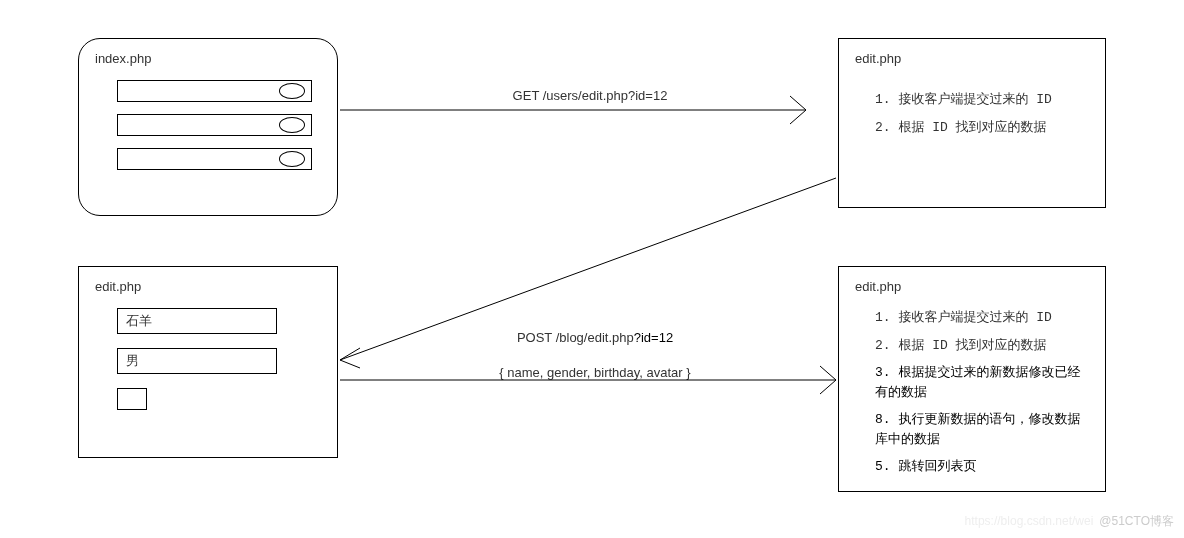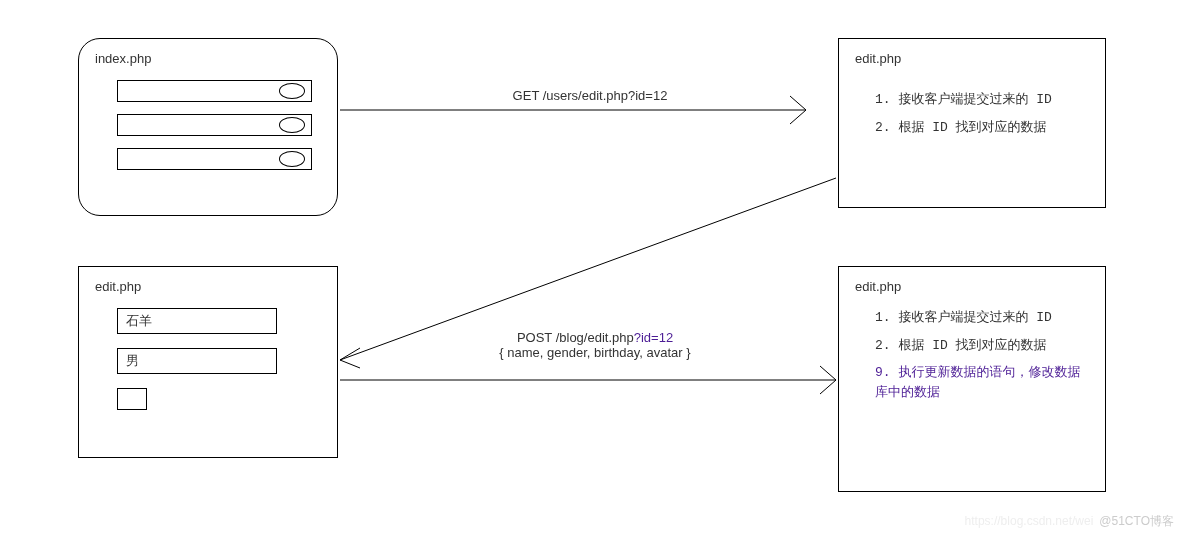--- a/index.html
+++ b/index.html
@@ -63,21 +63,21 @@
     }
     .steps {
       list-style: none;
       padding: 0;
     }
     .steps li {
       margin-bottom: 8px;
       line-height: 1.5;
       font-family: Liberation Mono, monospace;
     }
-    .red { color: #4c1d95; }
+    .red { color: #000000; }
     .arrow-label {
       position: absolute;
       text-align: center;
     }
     svg.arrows {
       position: absolute;
       top: 0;
       left: 0;
       width: 1184px;
       height: 538px;
@@ -128,33 +128,35 @@
       <span>男</span>
     </div>
   <div class="small-box"></div>
 </div>
 
 <div class="box" style="left:838px; top:266px; width:268px; height:226px;">
   <div class="box-title">edit.php</div>
   <ol class="steps" style="padding-left:20px;">
     <li>1. 接收客户端提交过来的 ID</li>
     <li>2. 根据 ID 找到对应的数据</li>
-    <li class="red">9. 执行更新数据的语句，修改数据库中的数据</li>
+    <li class="red">3. 根据提交过来的新数据修改已经有的数据</li>
+    <li class="red">8. 执行更新数据的语句，修改数据库中的数据</li>
+    <li class="red">5. 跳转回列表页</li>
   </ol>
 </div>
 
 <div class="arrow-label" style="left:460px; top:88px; width:260px;text-align:center;">
   <span>GET /users/edit.php?id=12</span>
 </div>
 
 <div class="arrow-label" style="left:460px; top:330px; width:270px;">
   <div>
     <span>POST /blog/edit.php</span><span class="red">?id=12</span>
   </div>
-  <div style="margin-top:0;">{ name, gender, birthday, avatar }</div>
+  <div style="margin-top:20px;">{ name, gender, birthday, avatar }</div>
 </div>
 
 <svg class="arrows">
 
   <line x1="340" y1="110" x2="806" y2="110" stroke="#000" stroke-width="1"></line>
   <polyline points="806,110 790,96" stroke="#000" stroke-width="1" fill="none"></polyline>
   <polyline points="806,110 790,124" stroke="#000" stroke-width="1" fill="none"></polyline>
 
   <line x1="836" y1="178" x2="340" y2="360" stroke="#000" stroke-width="1"></line>
   <polyline points="340,360 360,348" stroke="#000" stroke-width="1" fill="none"></polyline>

